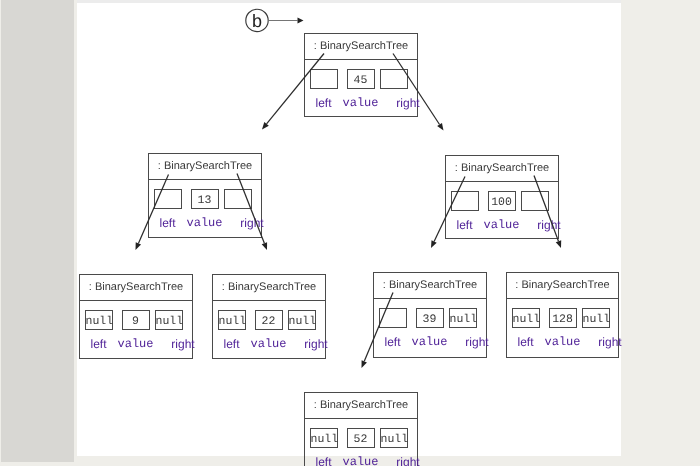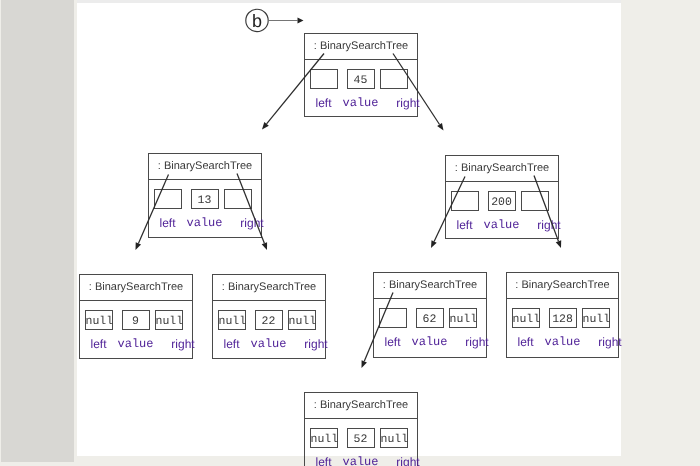--- a/index.html
+++ b/index.html
@@ -55,21 +55,21 @@
       <div class="slot slot-value">13</div>
       <div class="slot slot-right"></div>
       <div class="slot-label lab-left">left</div>
       <div class="slot-label lab-value">value</div>
       <div class="slot-label lab-right">right</div>
     </div>
 
     <div class="node" style="left: 445px; top: 131px; width: 114px; height: 84px;">
       <div class="node-title">: BinarySearchTree</div>
       <div class="slot slot-left"></div>
-      <div class="slot slot-value">200</div>
+      <div class="slot slot-value">100</div>
       <div class="slot slot-right"></div>
       <div class="slot-label lab-left">left</div>
       <div class="slot-label lab-value">value</div>
       <div class="slot-label lab-right">right</div>
     </div>
 
     <div class="node" style="left: 79px; top: 250px; width: 114px; height: 85px;">
       <div class="node-title">: BinarySearchTree</div>
       <div class="slot slot-left">null</div>
       <div class="slot slot-value">9</div>
@@ -85,21 +85,21 @@
       <div class="slot slot-value">22</div>
       <div class="slot slot-right">null</div>
       <div class="slot-label lab-left">left</div>
       <div class="slot-label lab-value">value</div>
       <div class="slot-label lab-right">right</div>
     </div>
 
     <div class="node" style="left: 373px; top: 248px; width: 114px; height: 86px;">
       <div class="node-title">: BinarySearchTree</div>
       <div class="slot slot-left"></div>
-      <div class="slot slot-value">62</div>
+      <div class="slot slot-value">39</div>
       <div class="slot slot-right">null</div>
       <div class="slot-label lab-left">left</div>
       <div class="slot-label lab-value">value</div>
       <div class="slot-label lab-right">right</div>
     </div>
 
     <div class="node" style="left: 506px; top: 248px; width: 113px; height: 86px;">
       <div class="node-title">: BinarySearchTree</div>
       <div class="slot slot-left">null</div>
       <div class="slot slot-value">128</div>

